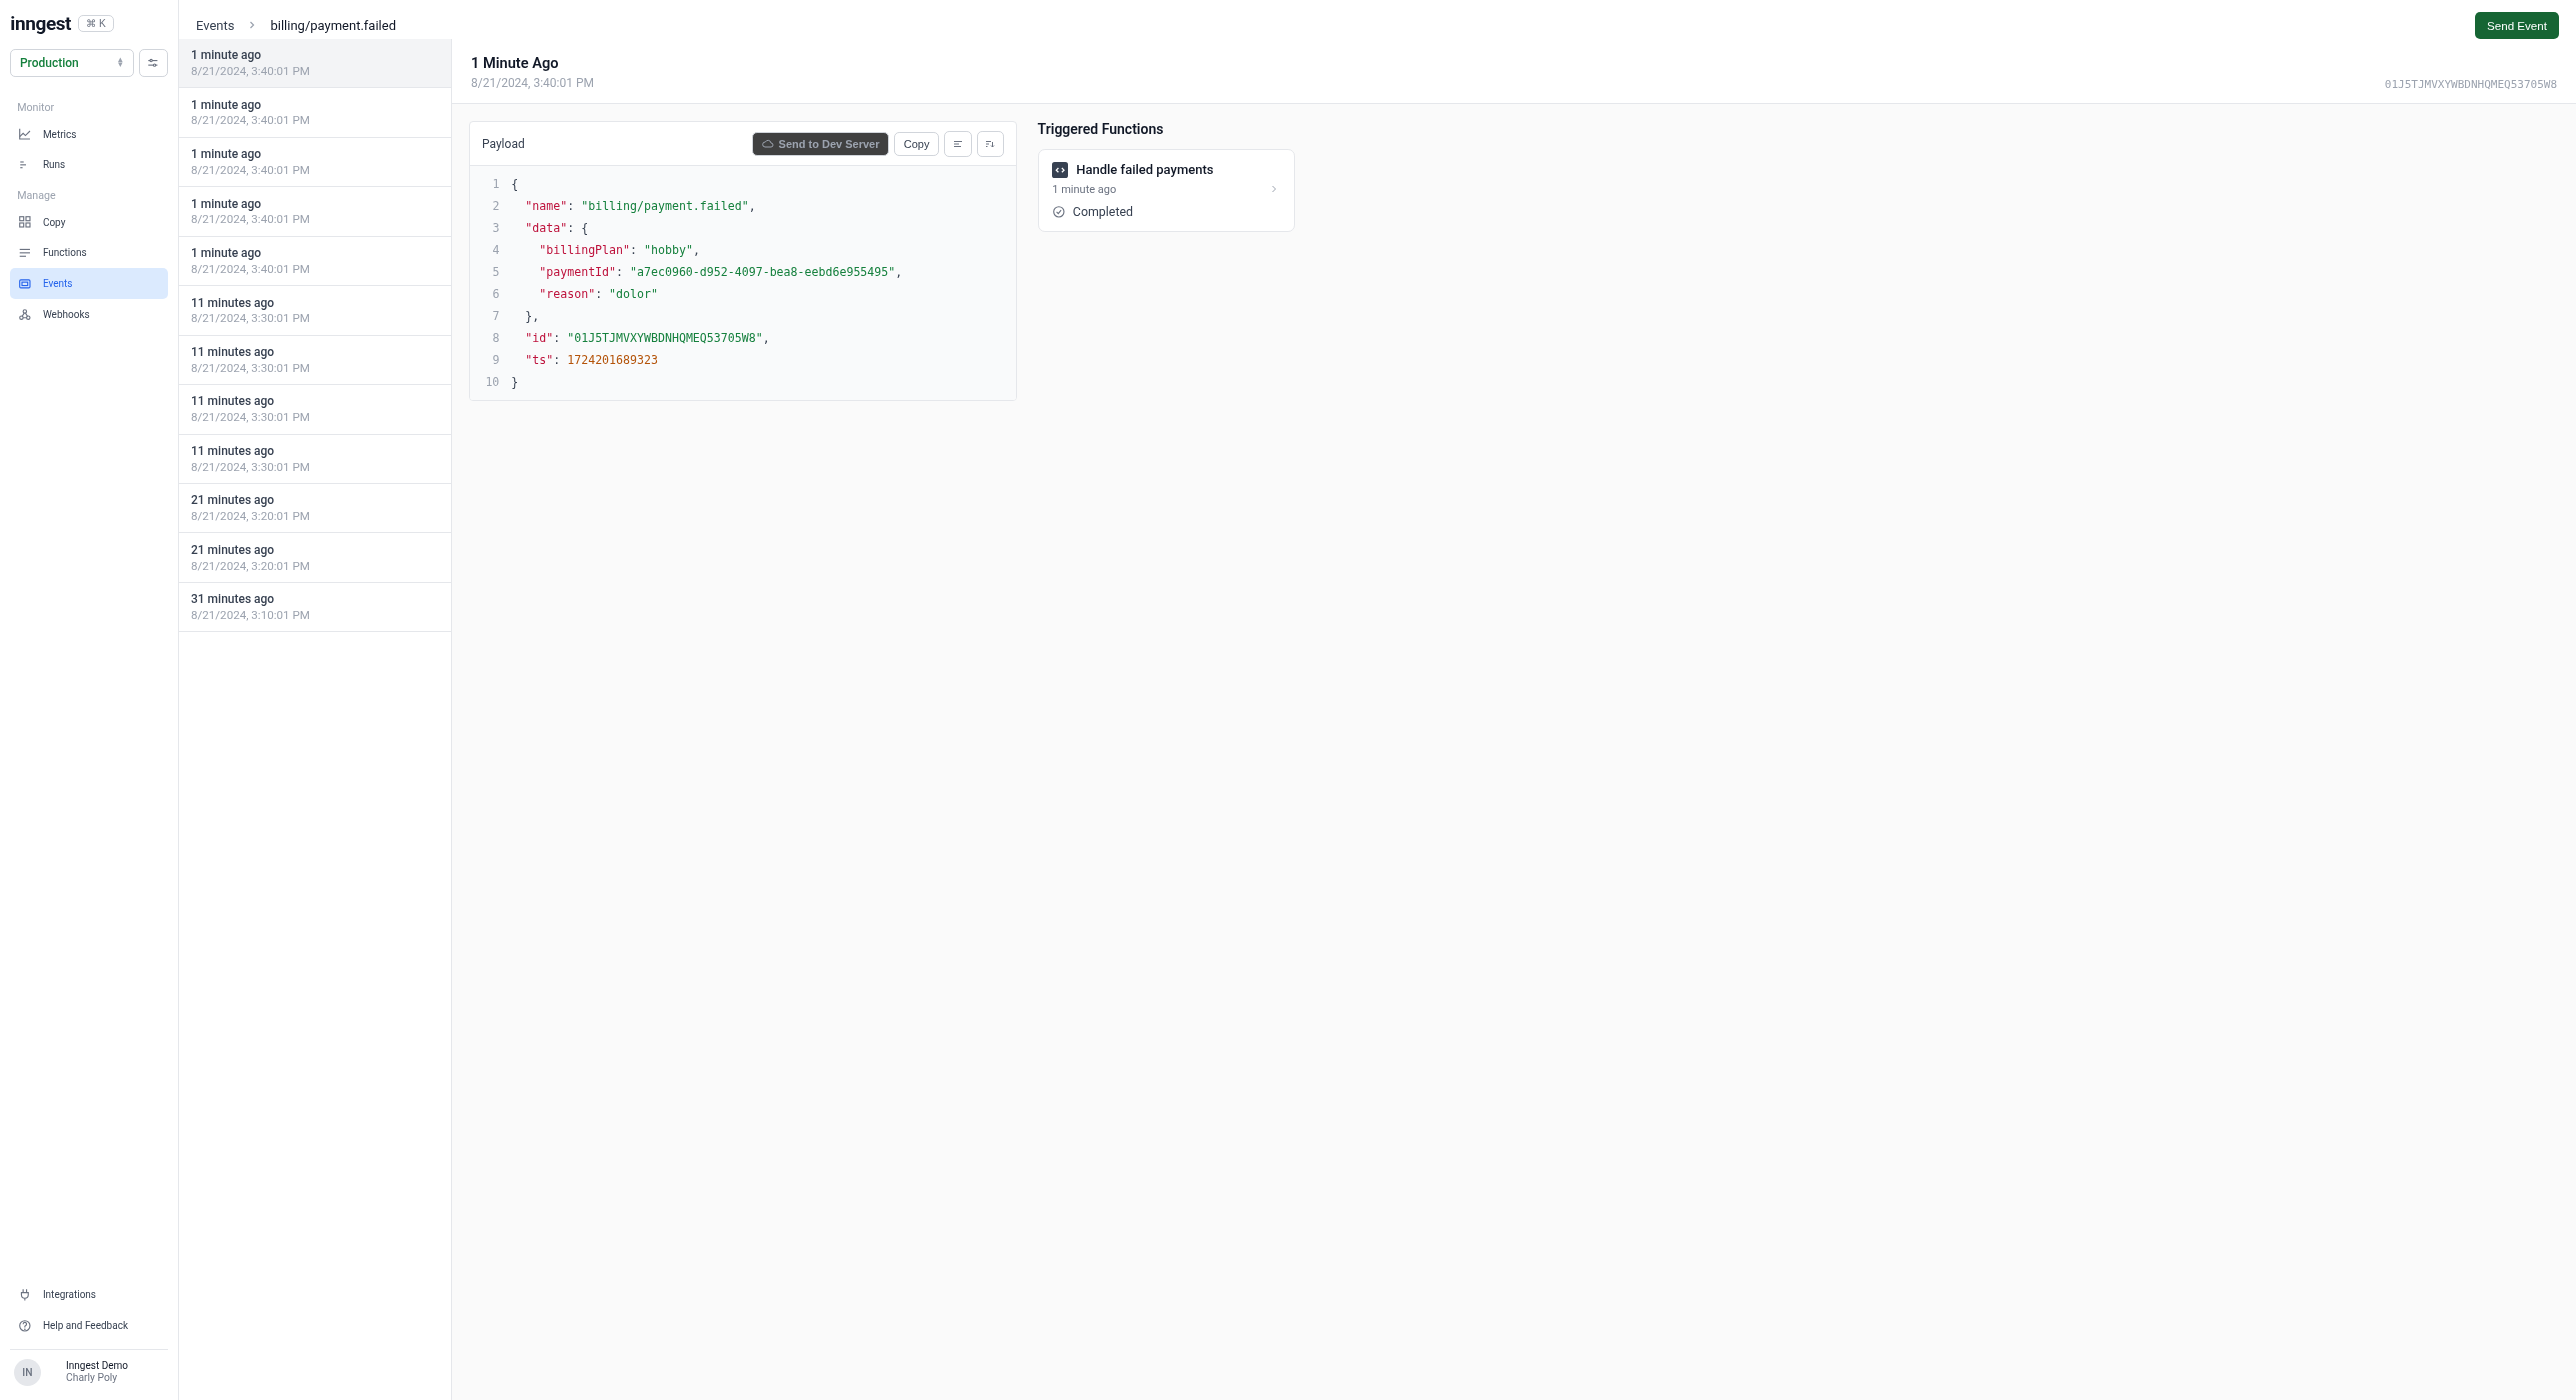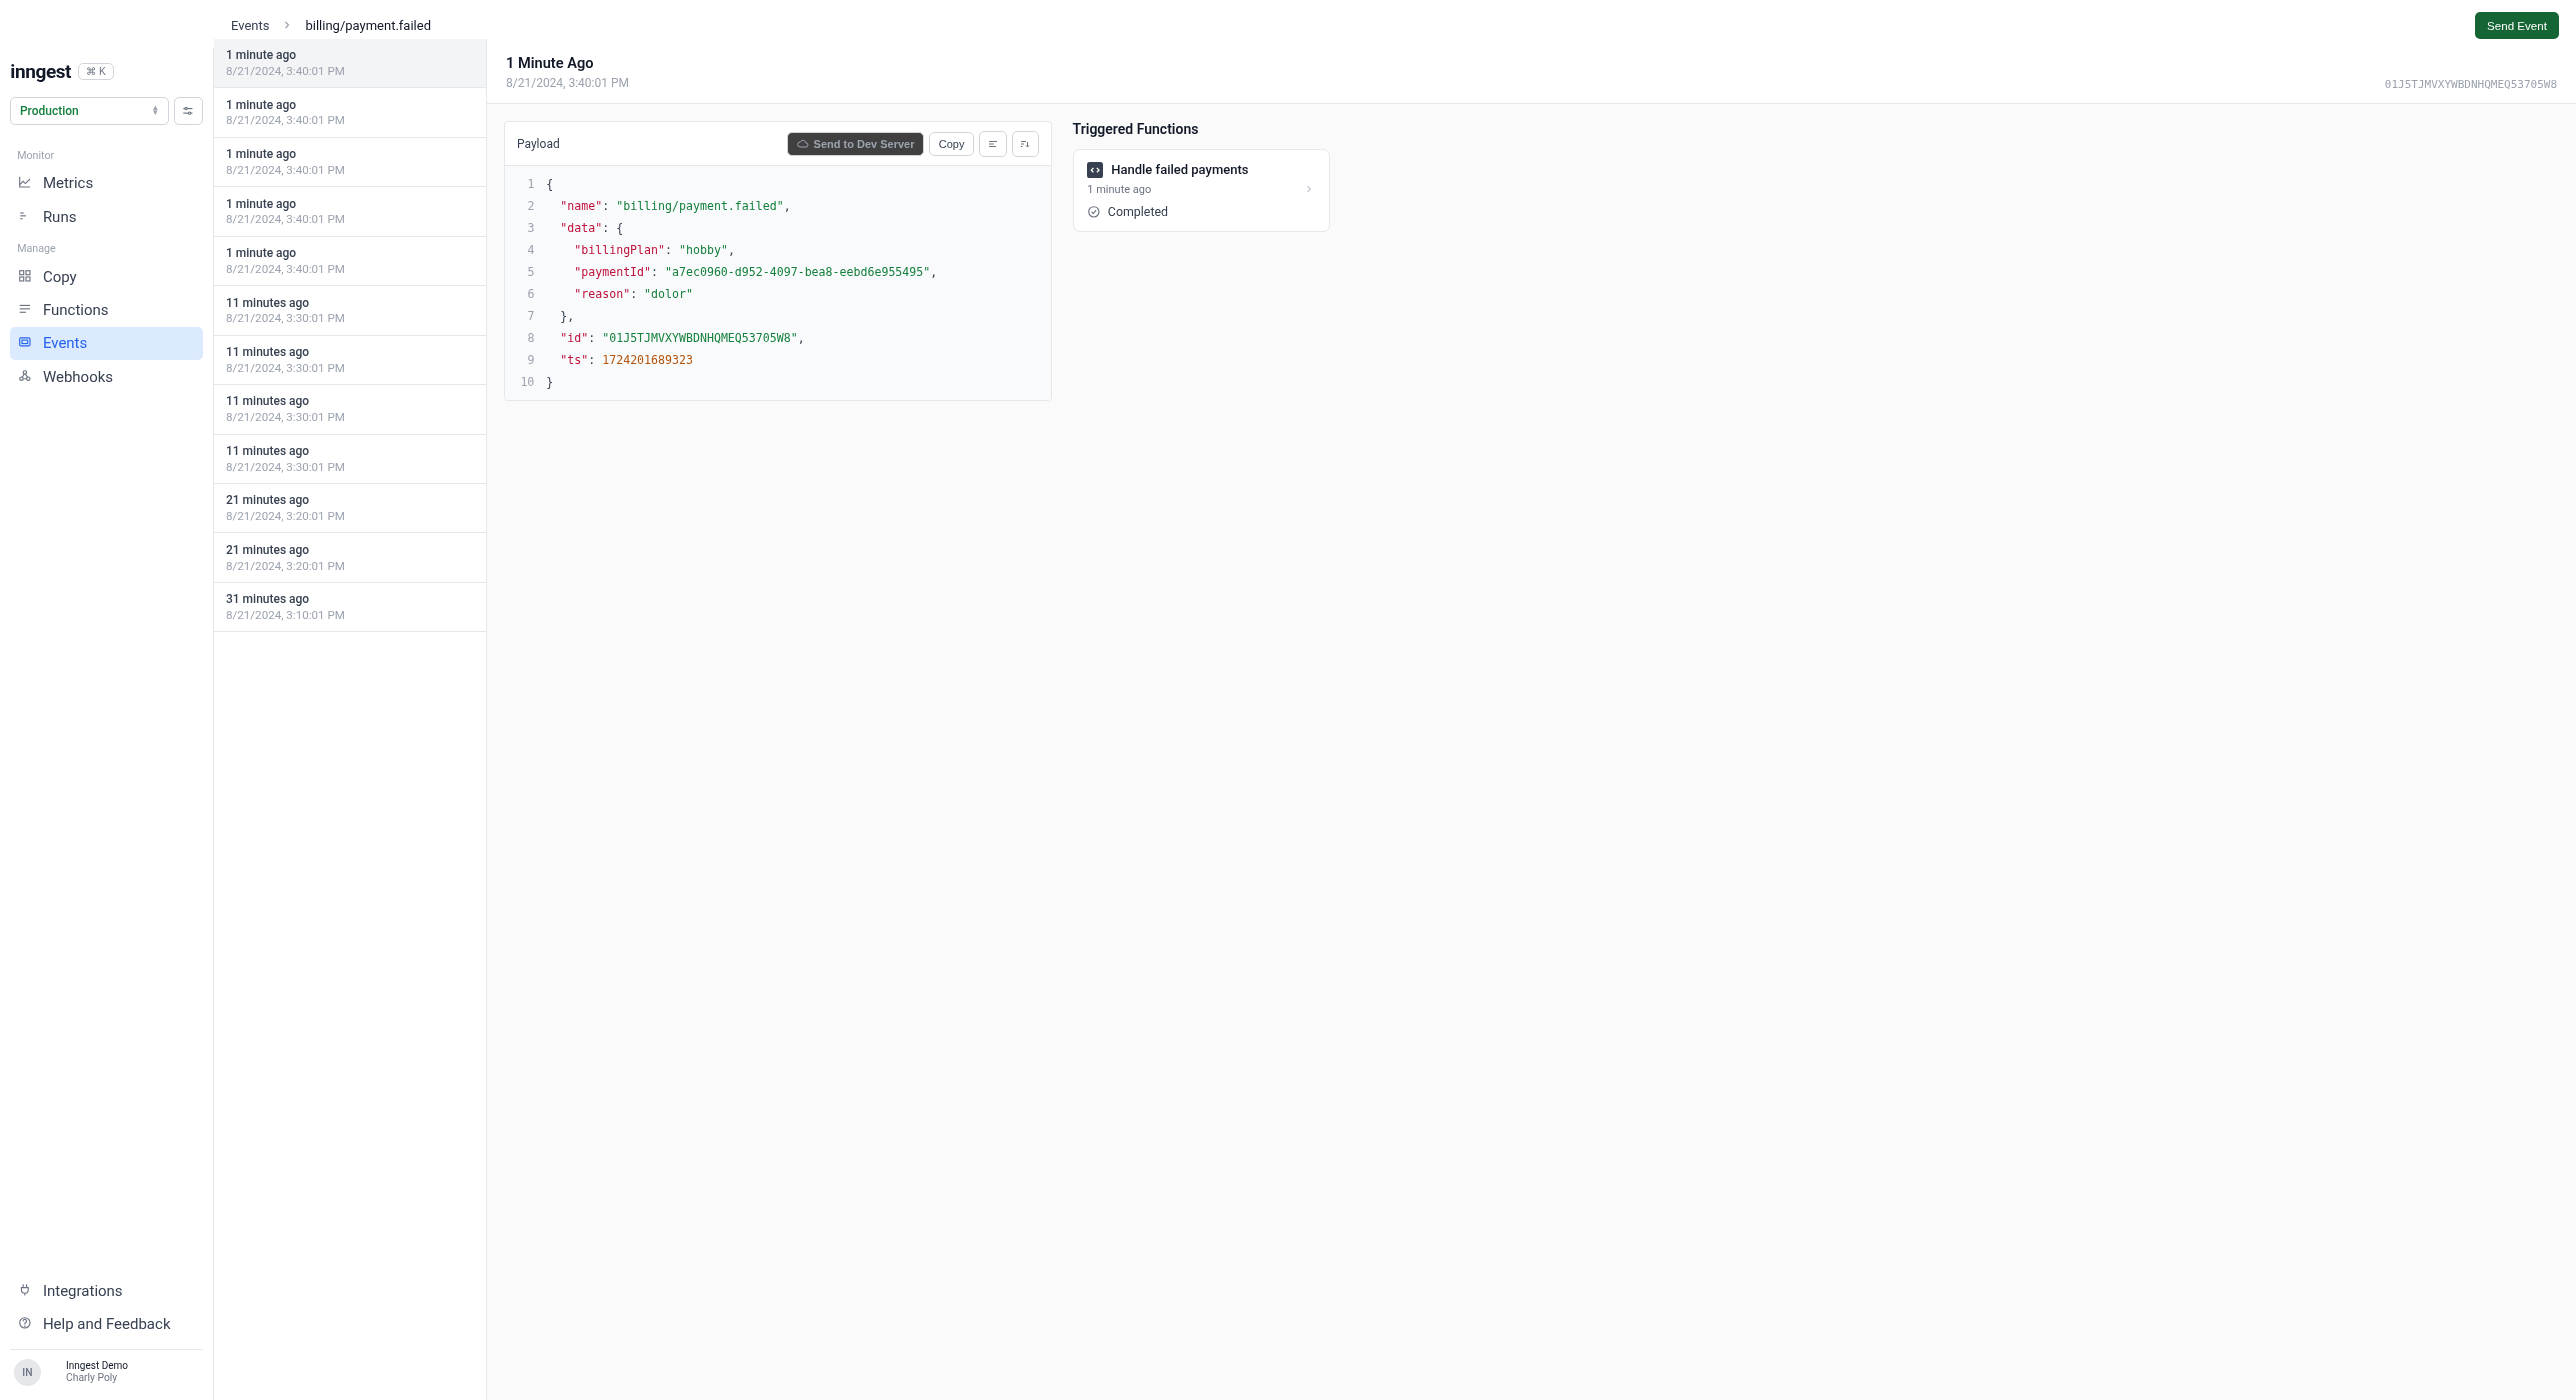--- a/index.html
+++ b/index.html
@@ -13,26 +13,25 @@
       color: #374151;
       background: #fff;
       overflow: hidden;
     }
     .app {
       display: flex;
       height: 100vh;
     }
     
     .sidebar {
-      width: 214px;
+      width: 179px;
       border-right: 0.9px solid #e5e7eb;
       display: flex;
       flex-direction: column;
       padding: 10.3px;
-      margin-top: 48px;
     }
     .sidebar-header {
       display: flex;
       align-items: center;
       gap: 6.9px;
       margin-bottom: 12px;
       padding: 1.7px 0;
     }
     .logo {
       font-size: 19px;
@@ -86,27 +85,27 @@
       background: #fff;
     }
     .section-label {
       color: #9ca3af;
       font-size: 10.7px;
       padding: 5.1px 6.9px;
       margin-top: 3.4px;
     }
     .nav-item {
       display: flex;
-      align-items: flex-start;
+      align-items: center;
       gap: 10.3px;
       padding: 7.7px 6.9px;
       border-radius: 5.1px;
       cursor: pointer;
       color: #374151;
-      font-size: 15px;
+      font-size: 10px;
     }
     .nav-item.active {
       background: #dbeafe;
       color: #2563eb;
     }
     .nav-item.active .nav-icon { color: #2563eb; }
     .nav-icon {
       width: 15.4px;
       height: 15.4px;
       color: #6b7280;

